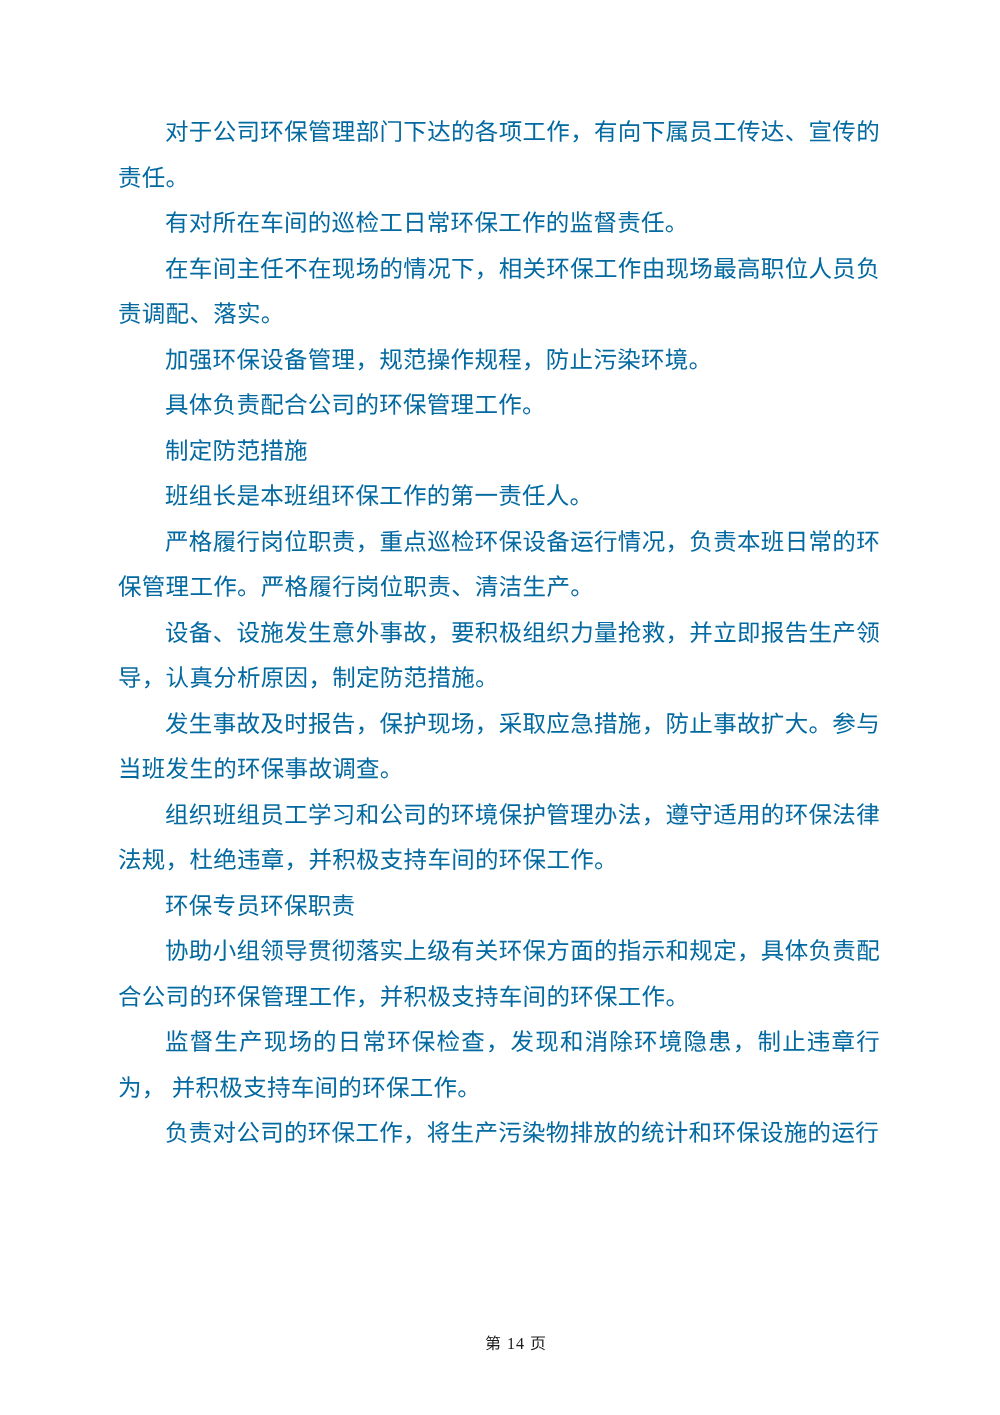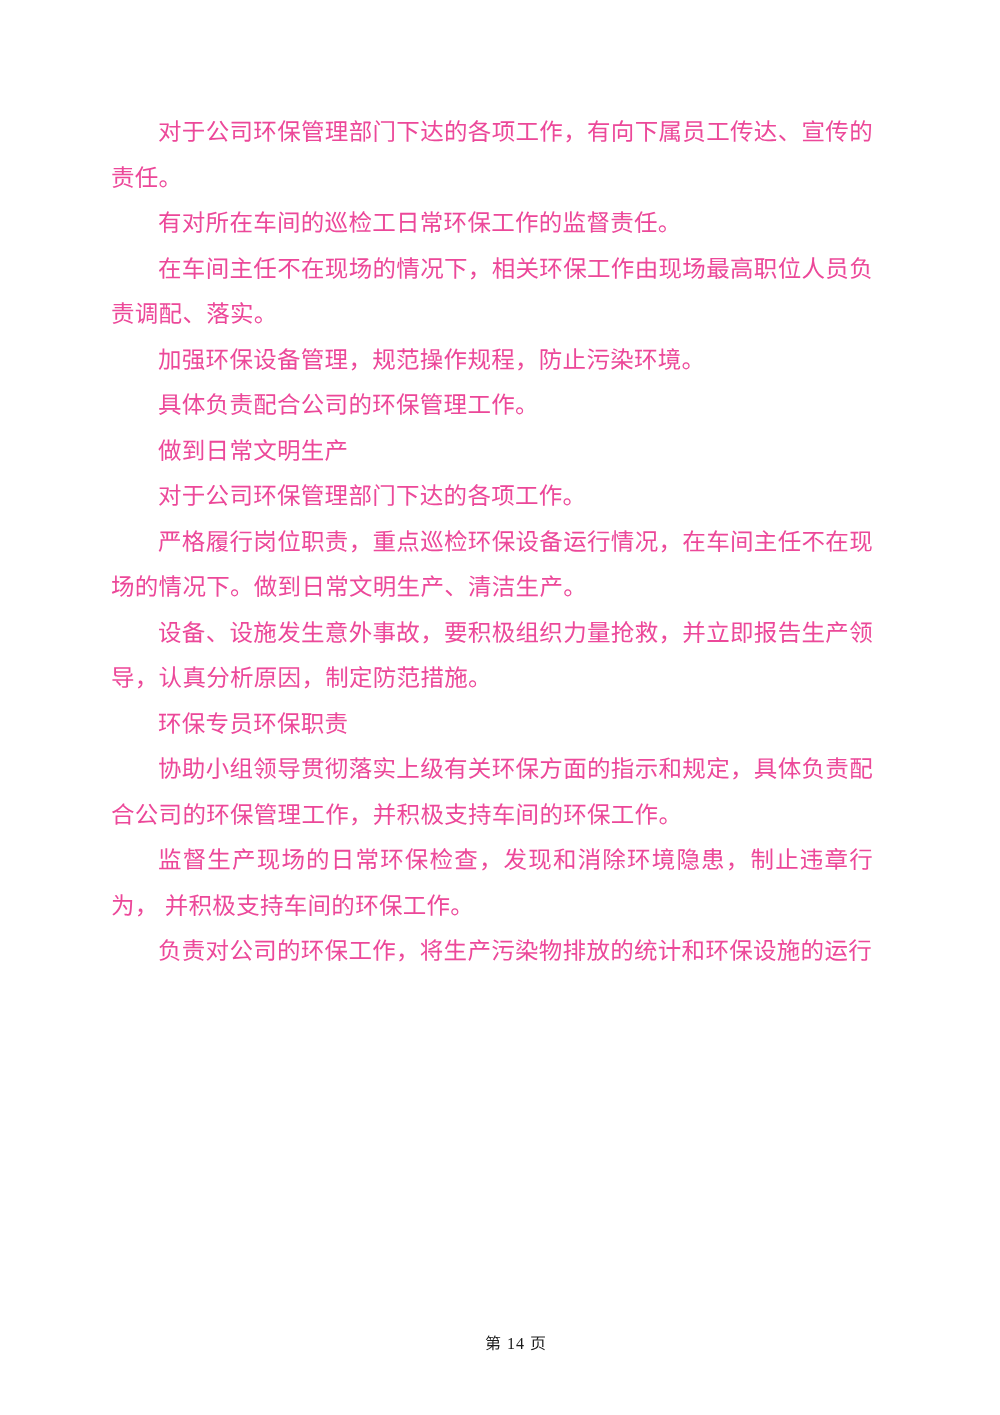--- a/index.html
+++ b/index.html
@@ -11,24 +11,24 @@
   .doc-page {
     position: relative;
     width: 1000px;
     height: 1415px;
     background: #ffffff;
     overflow: hidden;
     font-family: "Liberation Serif", "DejaVu Serif", serif;
   }
   .doc-content {
     position: absolute;
-    left: 111px;
+    left: 118px;
     top: 110px;
     width: 762px;
-    color: #ec4899;
+    color: #0369a1;
   }
   .doc-content p {
     margin: 0;
     padding: 0;
     font-size: 23.5px;
     line-height: 45.5px;
     text-align: justify;
     text-justify: inter-ideograph;
     text-indent: 2em;
     letter-spacing: 0.3px;
@@ -48,23 +48,25 @@
 </head>
 <body>
 
 <div class="doc-page">
   <div class="doc-content">
     <p>对于公司环保管理部门下达的各项工作，有向下属员工传达、宣传的责任。</p>
     <p>有对所在车间的巡检工日常环保工作的监督责任。</p>
     <p>在车间主任不在现场的情况下，相关环保工作由现场最高职位人员负责调配、落实。</p>
     <p>加强环保设备管理，规范操作规程，防止污染环境。</p>
     <p>具体负责配合公司的环保管理工作。</p>
-    <p>做到日常文明生产</p>
-    <p>对于公司环保管理部门下达的各项工作。</p>
-    <p>严格履行岗位职责，重点巡检环保设备运行情况，在车间主任不在现场的情况下。做到日常文明生产、清洁生产。</p>
+    <p>制定防范措施</p>
+    <p>班组长是本班组环保工作的第一责任人。</p>
+    <p>严格履行岗位职责，重点巡检环保设备运行情况，负责本班日常的环保管理工作。严格履行岗位职责、清洁生产。</p>
     <p>设备、设施发生意外事故，要积极组织力量抢救，并立即报告生产领导，认真分析原因，制定防范措施。</p>
+    <p>发生事故及时报告，保护现场，采取应急措施，防止事故扩大。参与当班发生的环保事故调查。</p>
+    <p>组织班组员工学习和公司的环境保护管理办法，遵守适用的环保法律法规，杜绝违章，并积极支持车间的环保工作。</p>
     <p>环保专员环保职责</p>
     <p>协助小组领导贯彻落实上级有关环保方面的指示和规定，具体负责配合公司的环保管理工作，并积极支持车间的环保工作。</p>
     <p>监督生产现场的日常环保检查，发现和消除环境隐患，制止违章行为， 并积极支持车间的环保工作。</p>
     <p>负责对公司的环保工作，将生产污染物排放的统计和环保设施的运行</p>
   </div>
   <div class="doc-footer">第 14 页</div>
 </div>
 
 </body></html>

